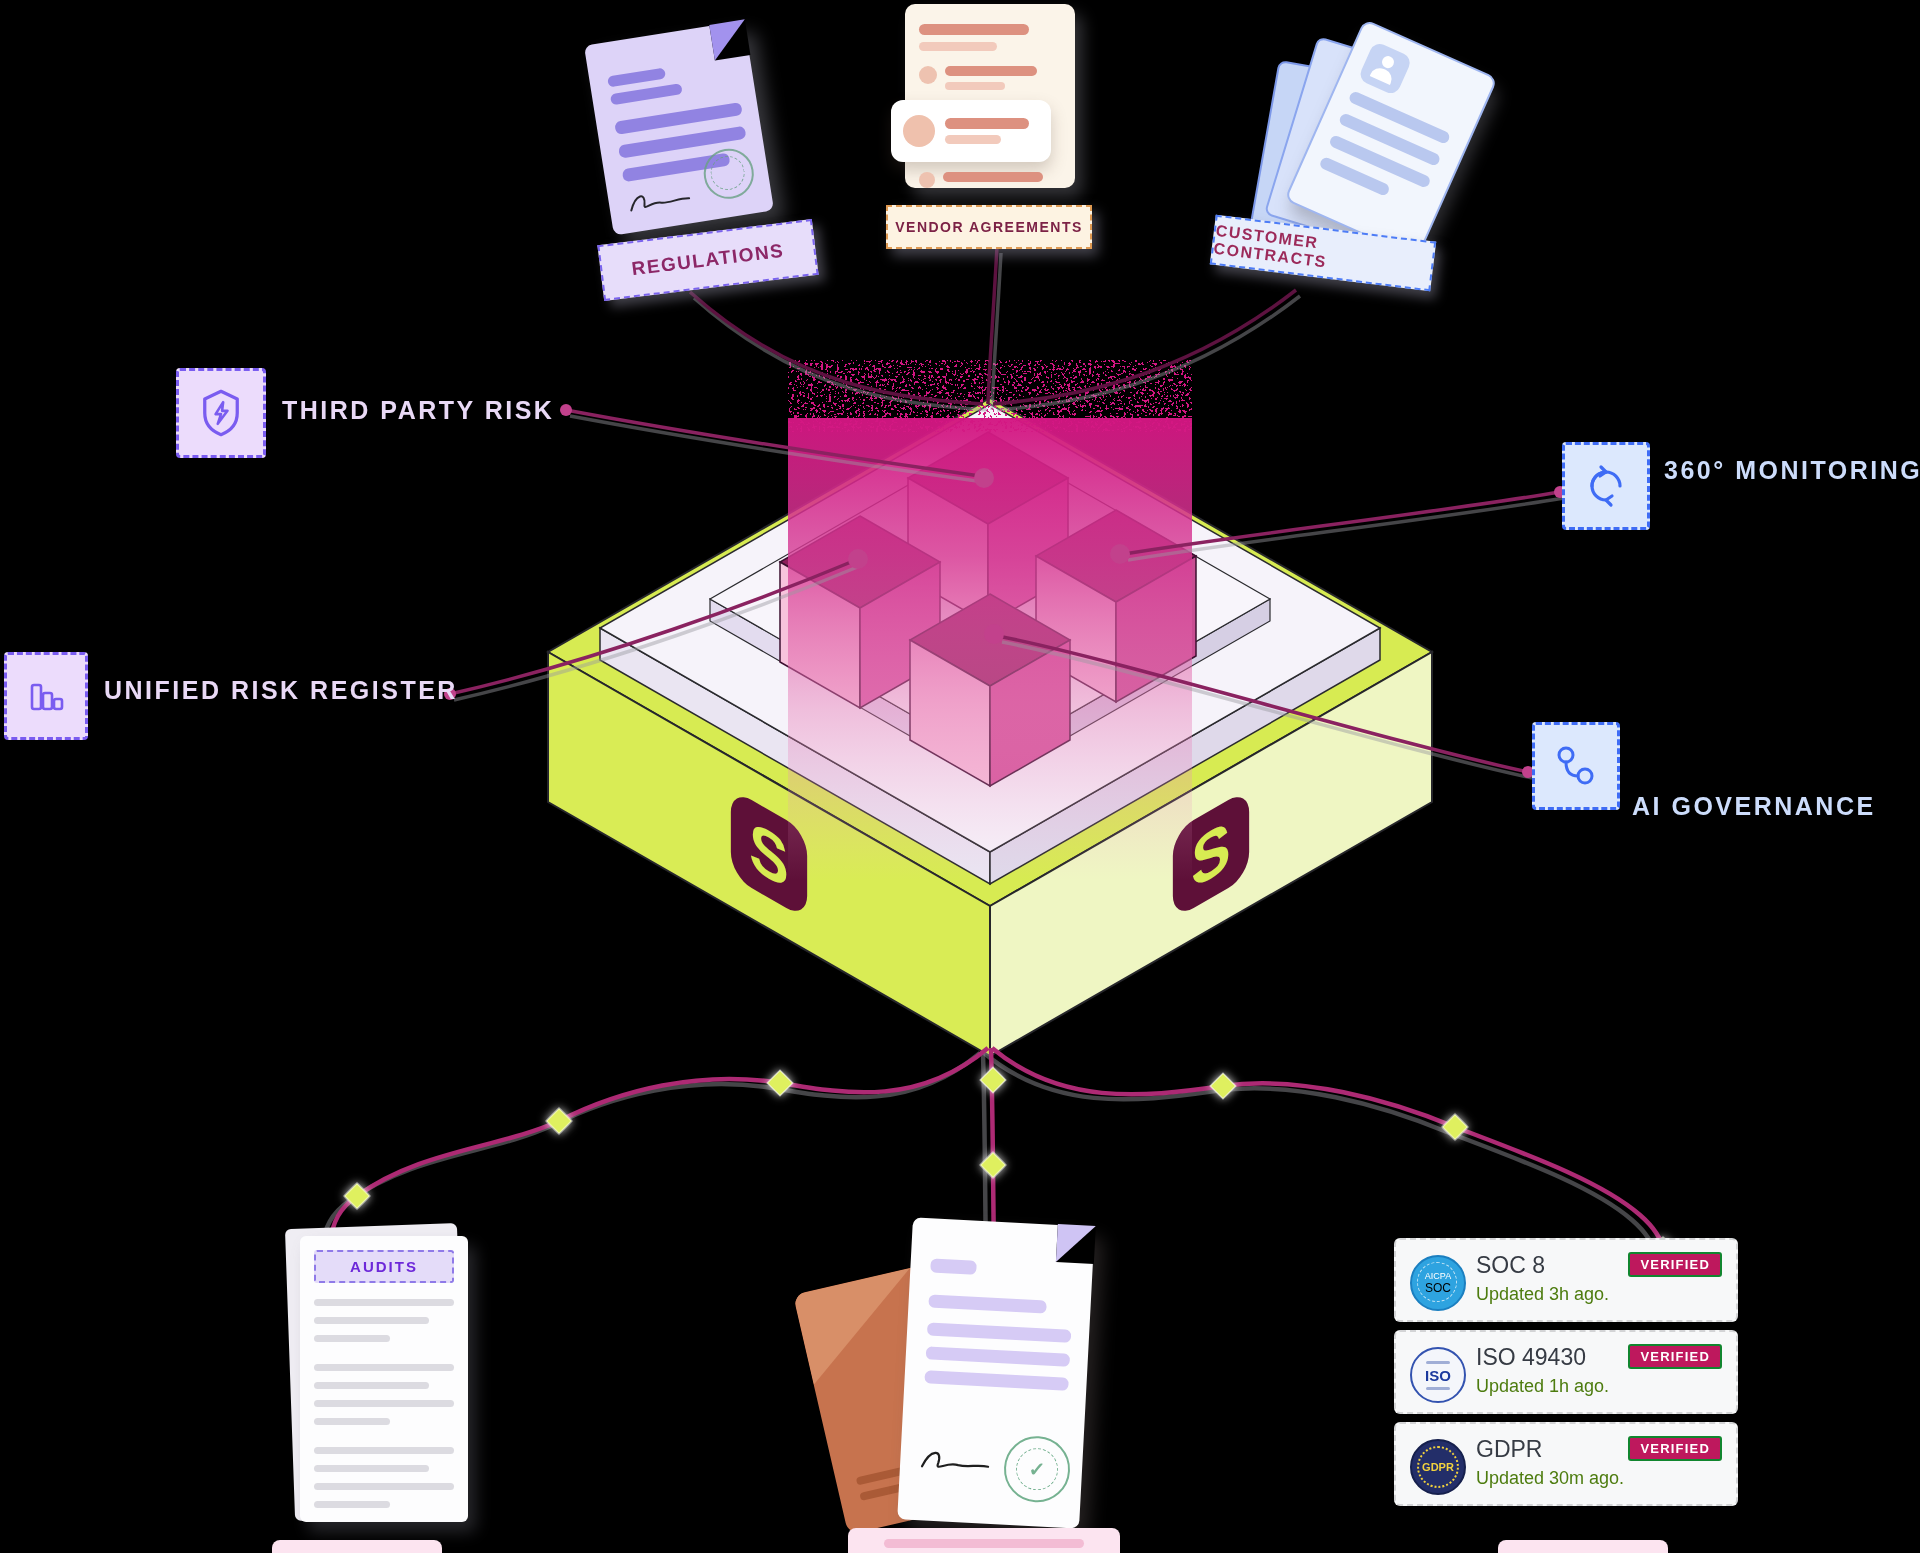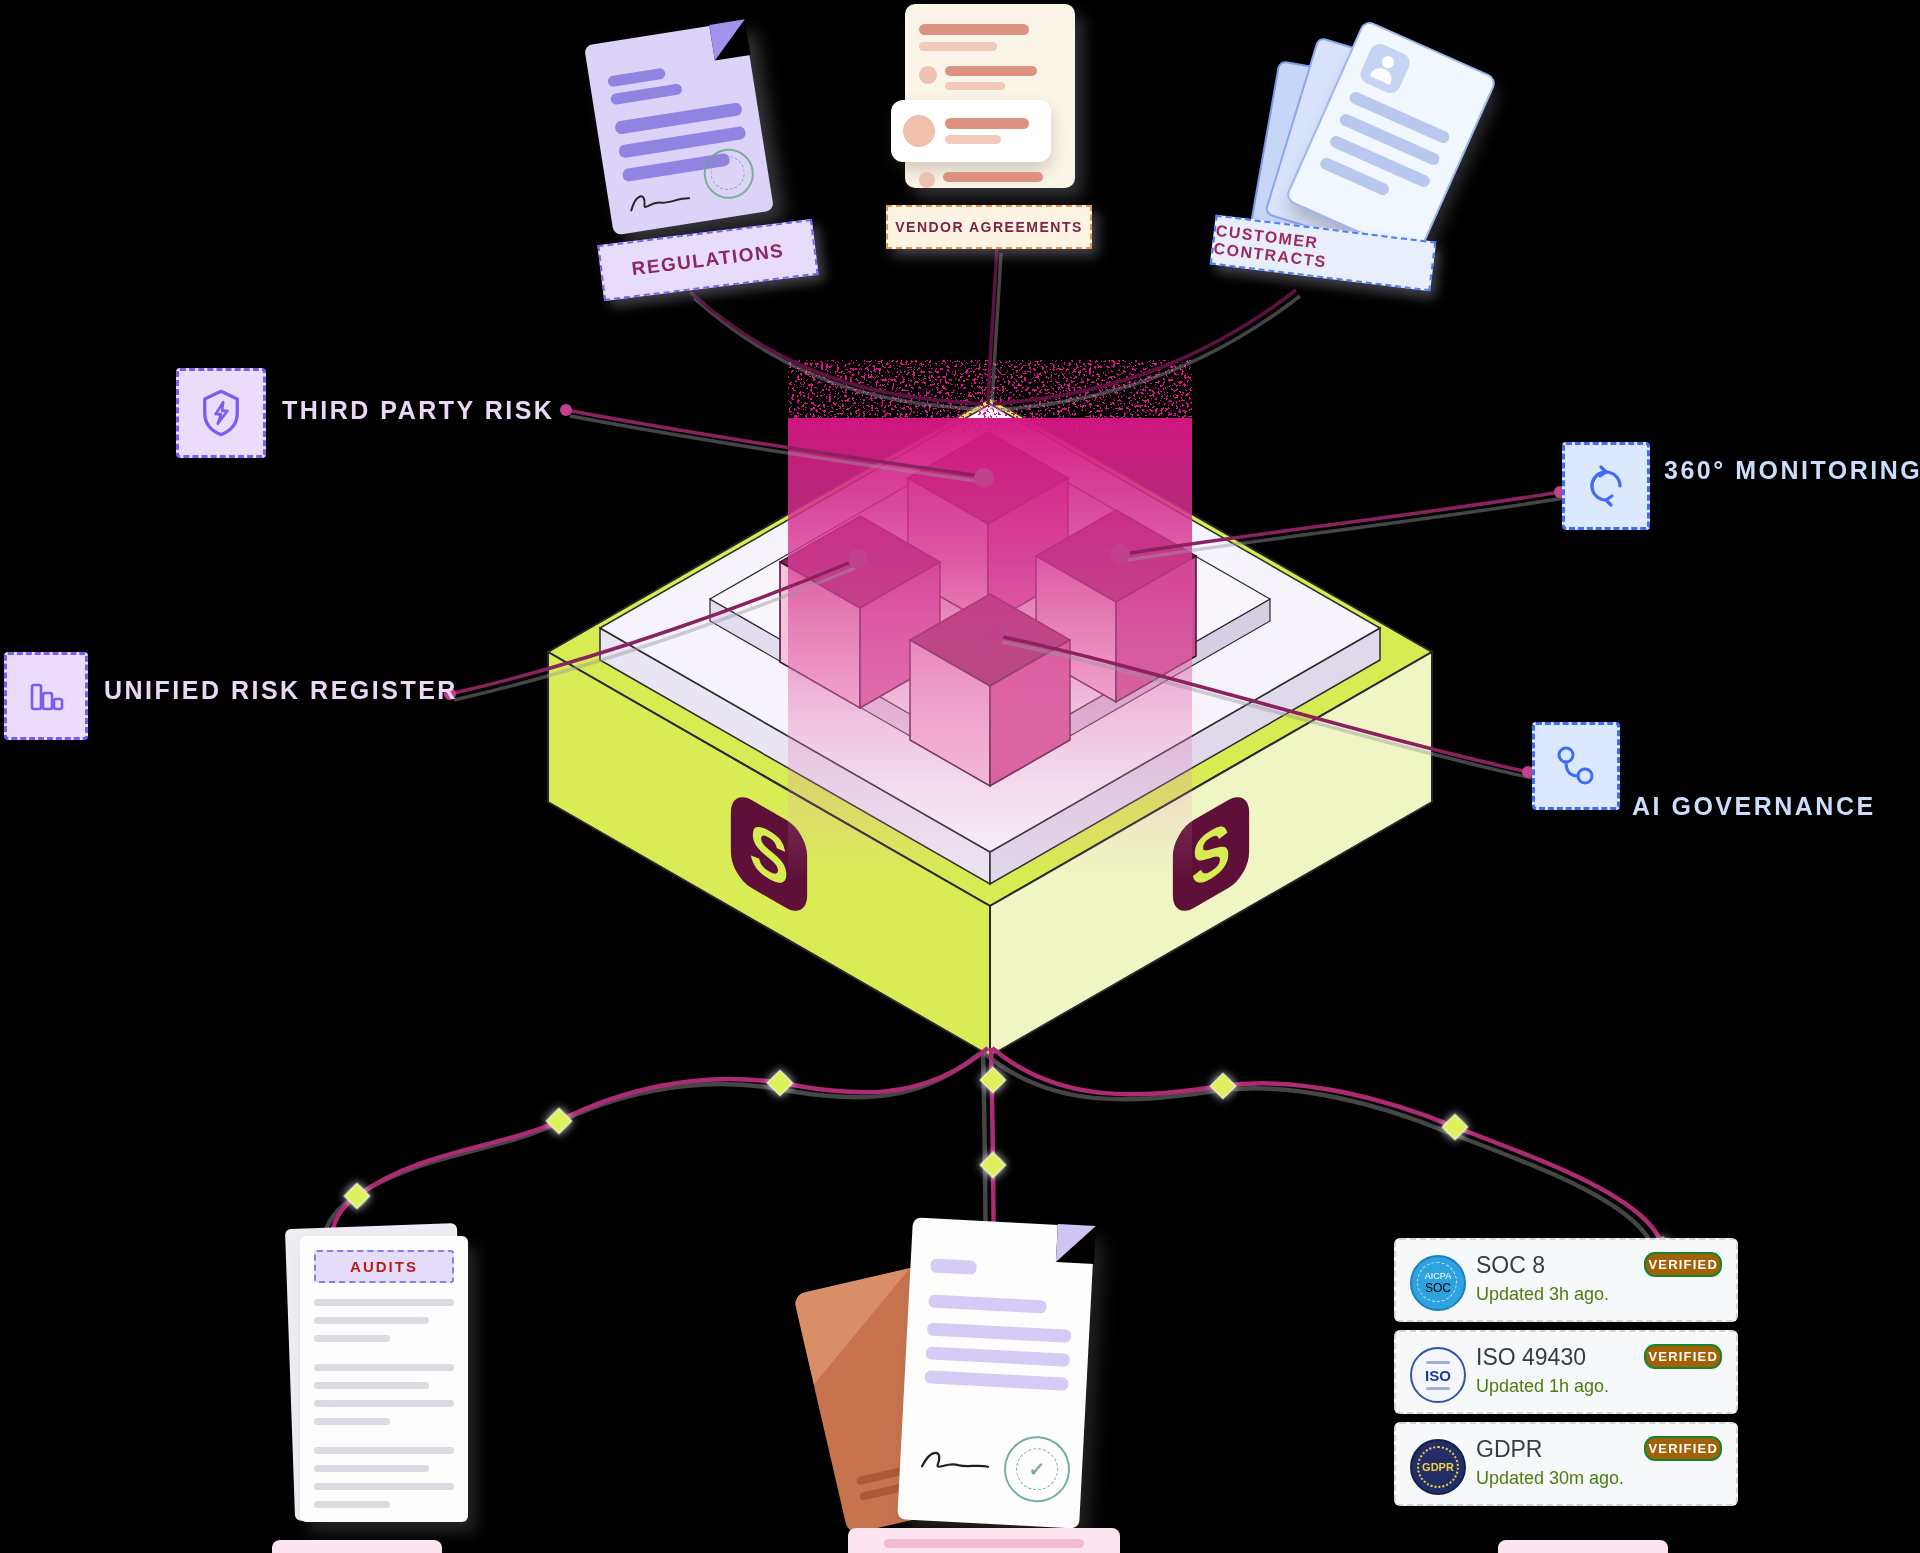--- a/index.html
+++ b/index.html
@@ -15,23 +15,23 @@
   .icon-box{display:flex;align-items:center;justify-content:center;border-radius:4px;}
   .icon-box.purple{background:#ecdcfc;border:3px dashed #7a5cf0;}
   .icon-box.blue{background:#dce8fd;border:3px dashed #3f6cf5;}
   
   .tag{display:flex;align-items:center;justify-content:center;font-weight:bold;
        letter-spacing:1.5px;box-shadow:6px 7px 12px rgba(120,118,135,.55);}
   .badge-card{position:absolute;left:1394px;width:344px;height:84px;background:#f7f8f9;
               border:2px dashed #d3d4d6;border-radius:6px;box-sizing:border-box;}
   .badge-title{position:absolute;left:80px;top:12px;font-size:23px;color:#363b44;}
   .badge-sub{position:absolute;left:80px;top:44px;font-size:18px;color:#4d7c0f;}
-  .verified{position:absolute;right:14px;top:12px;background:#a16207;border:2px solid #11862f;
-            color:#fff;font-size:13px;font-weight:bold;letter-spacing:1.2px;padding:3px 2px;
-            border-radius:11px;}
+  .verified{position:absolute;right:14px;top:12px;background:#be185d;border:2px solid #11862f;
+            color:#fff;font-size:13px;font-weight:bold;letter-spacing:1.2px;padding:3px 10px;
+            border-radius:3px;}
   .seal{position:absolute;left:14px;top:15px;width:52px;height:52px;border-radius:50%;
         display:flex;flex-direction:column;align-items:center;justify-content:center;}
   .sliver{background:#fce4f0;border-radius:8px 8px 0 0;}
   .para-bar{height:7px;background:#dcdbe1;border-radius:4px;margin-bottom:11px;}
 </style>
 </head>
 <body>
 
 <div class="stage">
 
@@ -275,21 +275,21 @@
       <path d="M14,20 C14,30 19,34 26,34" fill="none" stroke="#3f6cf5" stroke-width="3" stroke-linecap="round"></path>
     </svg>
   </div>
   <div class="callout-label blu abs" style="left:1632px;top:792px;">AI GOVERNANCE</div>
 
   <div class="abs" style="left:290px;top:1226px;width:172px;height:292px;background:#efedf3;border-radius:6px;
        transform:rotate(-2deg);"></div>
   <div class="abs" style="left:300px;top:1236px;width:168px;height:286px;background:#fdfdfe;border-radius:6px;
        box-shadow:8px 10px 16px rgba(110,110,120,.35);padding:14px;box-sizing:border-box;">
     <div style="border:2px dashed #8f7ae8;background:#e4dcf9;border-radius:3px;text-align:center;
-         padding:6px 0;font-weight:bold;font-size:15px;letter-spacing:2px;color:#b91c1c;">AUDITS</div>
+         padding:6px 0;font-weight:bold;font-size:15px;letter-spacing:2px;color:#6d28d9;">AUDITS</div>
     <div style="margin-top:16px;">
       <div class="para-bar" style="width:100%;"></div>
       <div class="para-bar" style="width:82%;"></div>
       <div class="para-bar" style="width:54%;"></div>
     </div>
     <div style="margin-top:22px;">
       <div class="para-bar" style="width:100%;"></div>
       <div class="para-bar" style="width:82%;"></div>
       <div class="para-bar" style="width:100%;"></div>
       <div class="para-bar" style="width:54%;"></div>

